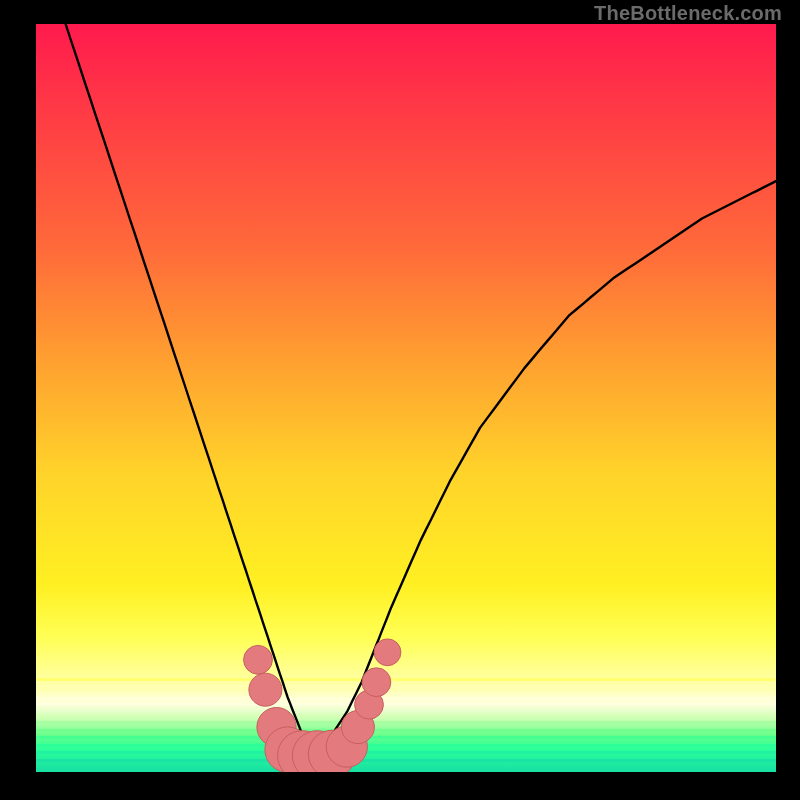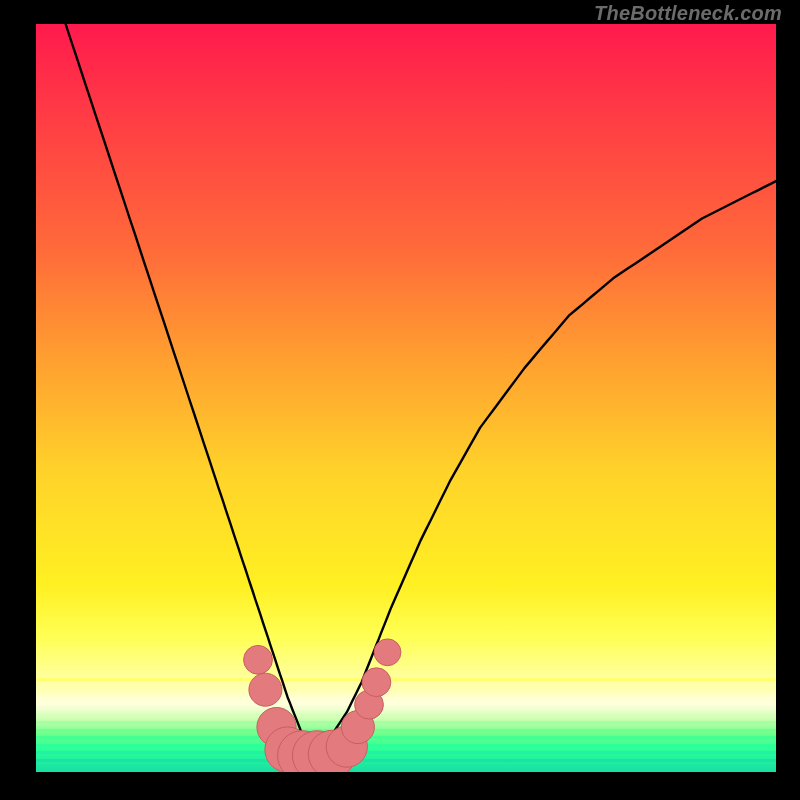--- a/index.html
+++ b/index.html
@@ -64,21 +64,20 @@
   }
   .watermark {
     position: absolute;
     top: 2px;
     right: 18px;
     font-family: Arial, Helvetica, sans-serif;
     font-size: 20px;
     font-weight: 600;
     color: #6b6b6b;
     letter-spacing: 0.2px;
-    font-style: italic;
   }
 </style>
 </head>
 <body>
 
 <div class="frame">
 
   <div class="plot-area">
     <div class="gradient"></div>
 

